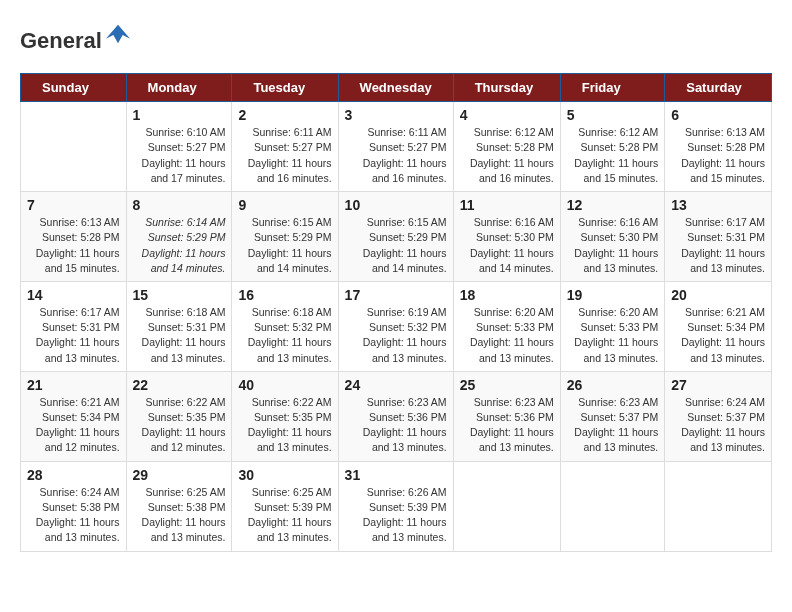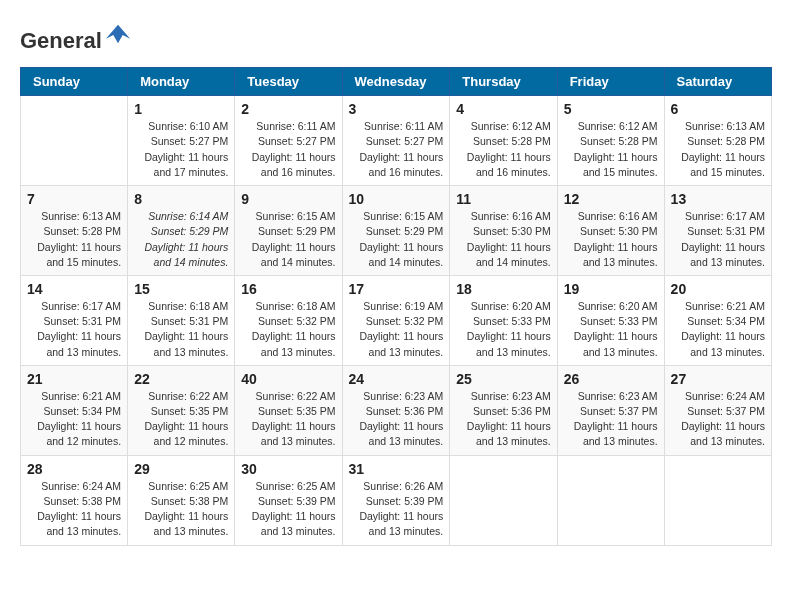--- a/index.html
+++ b/index.html
@@ -7,21 +7,21 @@
       font-family: Arial, sans-serif;
       background: #fff;
       width: 792px;
       min-height: 612px;
       padding: 20px;
     }
     .header {
       display: flex;
       justify-content: space-between;
       align-items: flex-end;
-      margin-bottom: 14px;
+      margin-bottom: 20px;
     }
     .logo {
       display: flex;
       align-items: center;
     }
     .logo-text {
       font-size: 22px;
       font-weight: bold;
       line-height: 1.1;
     }
@@ -43,24 +43,24 @@
     .location {
       font-size: 16px;
       color: #555;
     }
     .calendar {
       width: 100%;
       border-collapse: collapse;
       border: 1px solid #ccc;
     }
     .calendar th {
-      background-color: #0369a1;
+      background-color: #7f1d1d;
       color: #fff;
       text-align: left;
-      padding: 6px 12px;
+      padding: 6px 21px;
       font-size: 13px;
       border: 1px solid #1f5a9a;
     }
     .calendar td {
       vertical-align: top;
       border: 1px solid #ddd;
       padding: 5px 6px;
       width: 108px;
       min-height: 90px;
       font-size: 11px;

